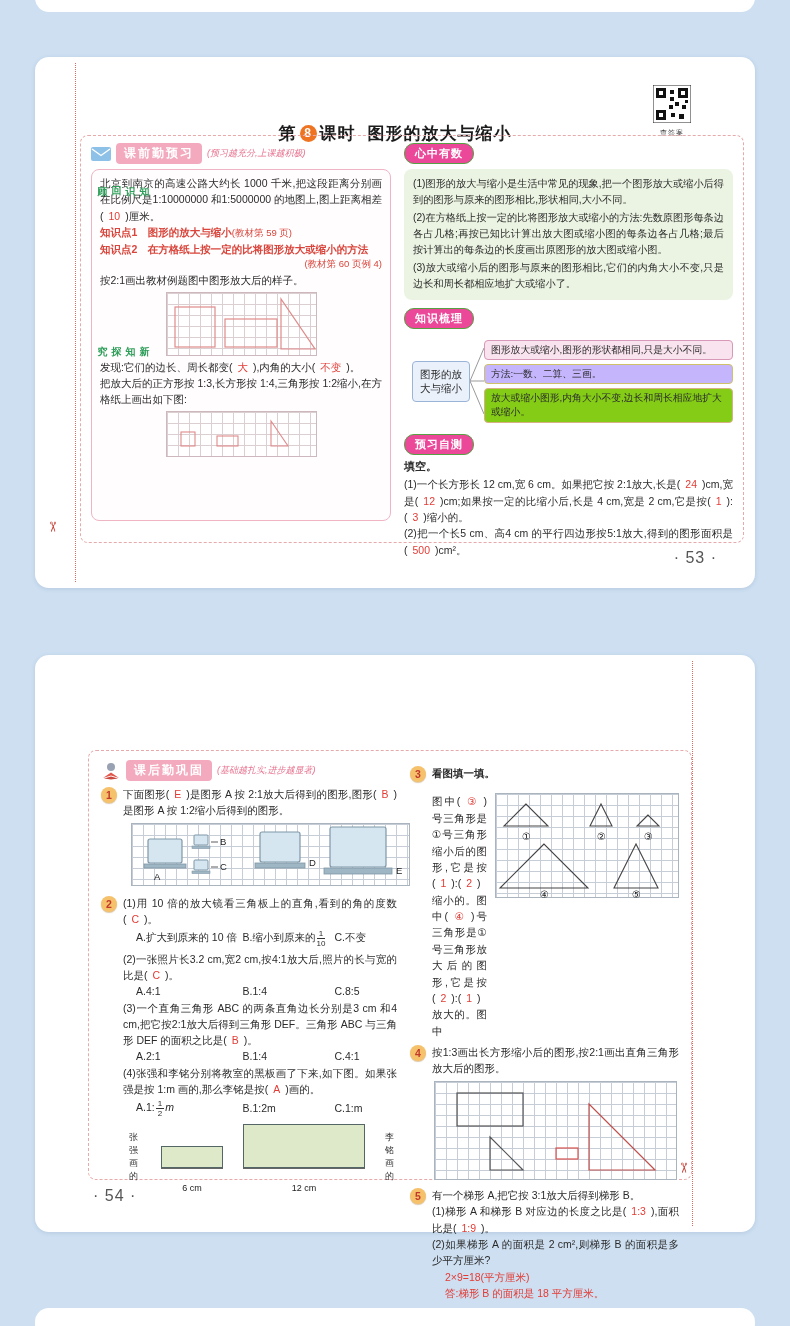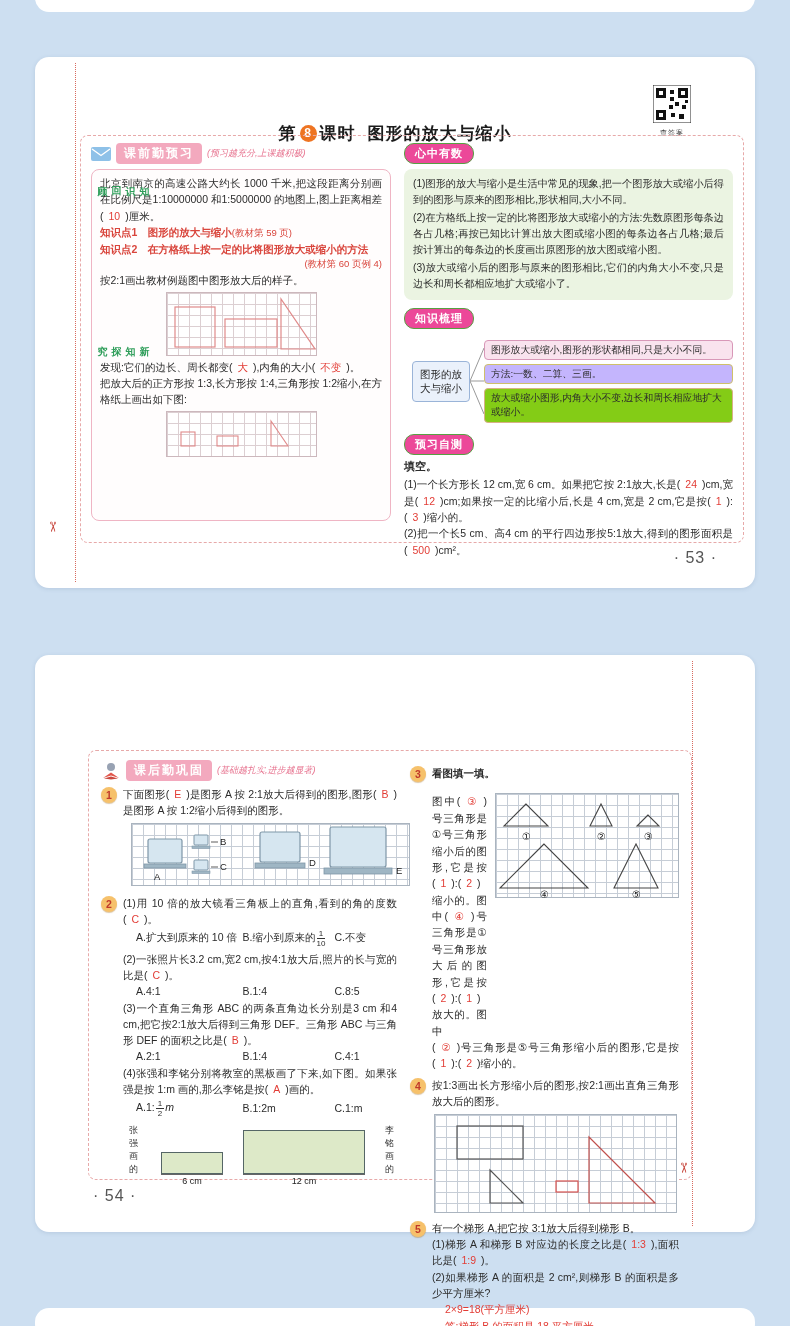--- a/index.html
+++ b/index.html
@@ -106,21 +106,21 @@
   .qbody { flex:1; min-width:0; }
   .qhead-note { color:#2b2b2b; font-size:10px; }
   .opts { display:grid; grid-template-columns:1.45fr 1.25fr .85fr; margin:1px 0 3px 13px;
           font-size:10.5px; align-items:center; }
   .frac { display:inline-flex; flex-direction:column; text-align:center; vertical-align:middle;
           font-size:8px; line-height:1.15; margin:0 1px; }
   .frac .num { border-bottom:1px solid #333; padding:0 2px; }
 
   .boards { display:flex; align-items:flex-end; gap:20px; margin:6px 0 0 6px; }
   .board-rect { background:#dde9c8; border:1px solid #566; }
-  .measure { border-top:1px solid #666; text-align:center; font-size:9px; padding-top:1px; color:#222; }
+  .measure { border-top:1px solid #666; text-align:center; font-size:9px; padding-top:14px; color:#222; }
   .board-label { font-size:9px; color:#333; margin-bottom:10px; }
 
   .q3flex { display:flex; gap:8px; margin-top:12px; }
   .q3text { flex:1; min-width:0; }
   .red-line { color:#e23c35; font-size:10.5px; line-height:1.6; margin-left:13px; }
 </style>
 </head>
 <body>
 
 <div class="sliver" style="top:-16px;height:28px;"></div>
@@ -365,21 +365,20 @@
                 <polygon points="48,50 4,94 92,94" fill="none" stroke="#444" stroke-width="1.1"></polygon>
                 <polygon points="140,50 118,94 162,94" fill="none" stroke="#444" stroke-width="1.1"></polygon>
                 <text x="26" y="46" font-size="10" fill="#222">①</text>
                 <text x="101" y="46" font-size="10" fill="#222">②</text>
                 <text x="148" y="46" font-size="10" fill="#222">③</text>
                 <text x="44" y="104" font-size="10" fill="#222">④</text>
                 <text x="136" y="104" font-size="10" fill="#222">⑤</text>
               </svg>
             </div>
           </div>
-          <p class="t"><span>(</span><span class="ans">②</span><span>)号三角形是⑤号三角形缩小后的图形,它是按(</span><span class="ans">1</span><span>):(</span><span class="ans">2</span><span>)缩小的。</span></p>
         </div>
       </div>
 
       <div class="q">
         <div class="qnum">4</div>
         <div class="qbody">
           <p class="t">按1:3画出长方形缩小后的图形,按2:1画出直角三角形放大后的图形。</p>
           <div class="grid grid-b fig4">
             <svg width="243" height="99" viewBox="0 0 243 99">
               <rect x="22" y="11" width="66" height="33" fill="none" stroke="#555" stroke-width="1.2"></rect>

